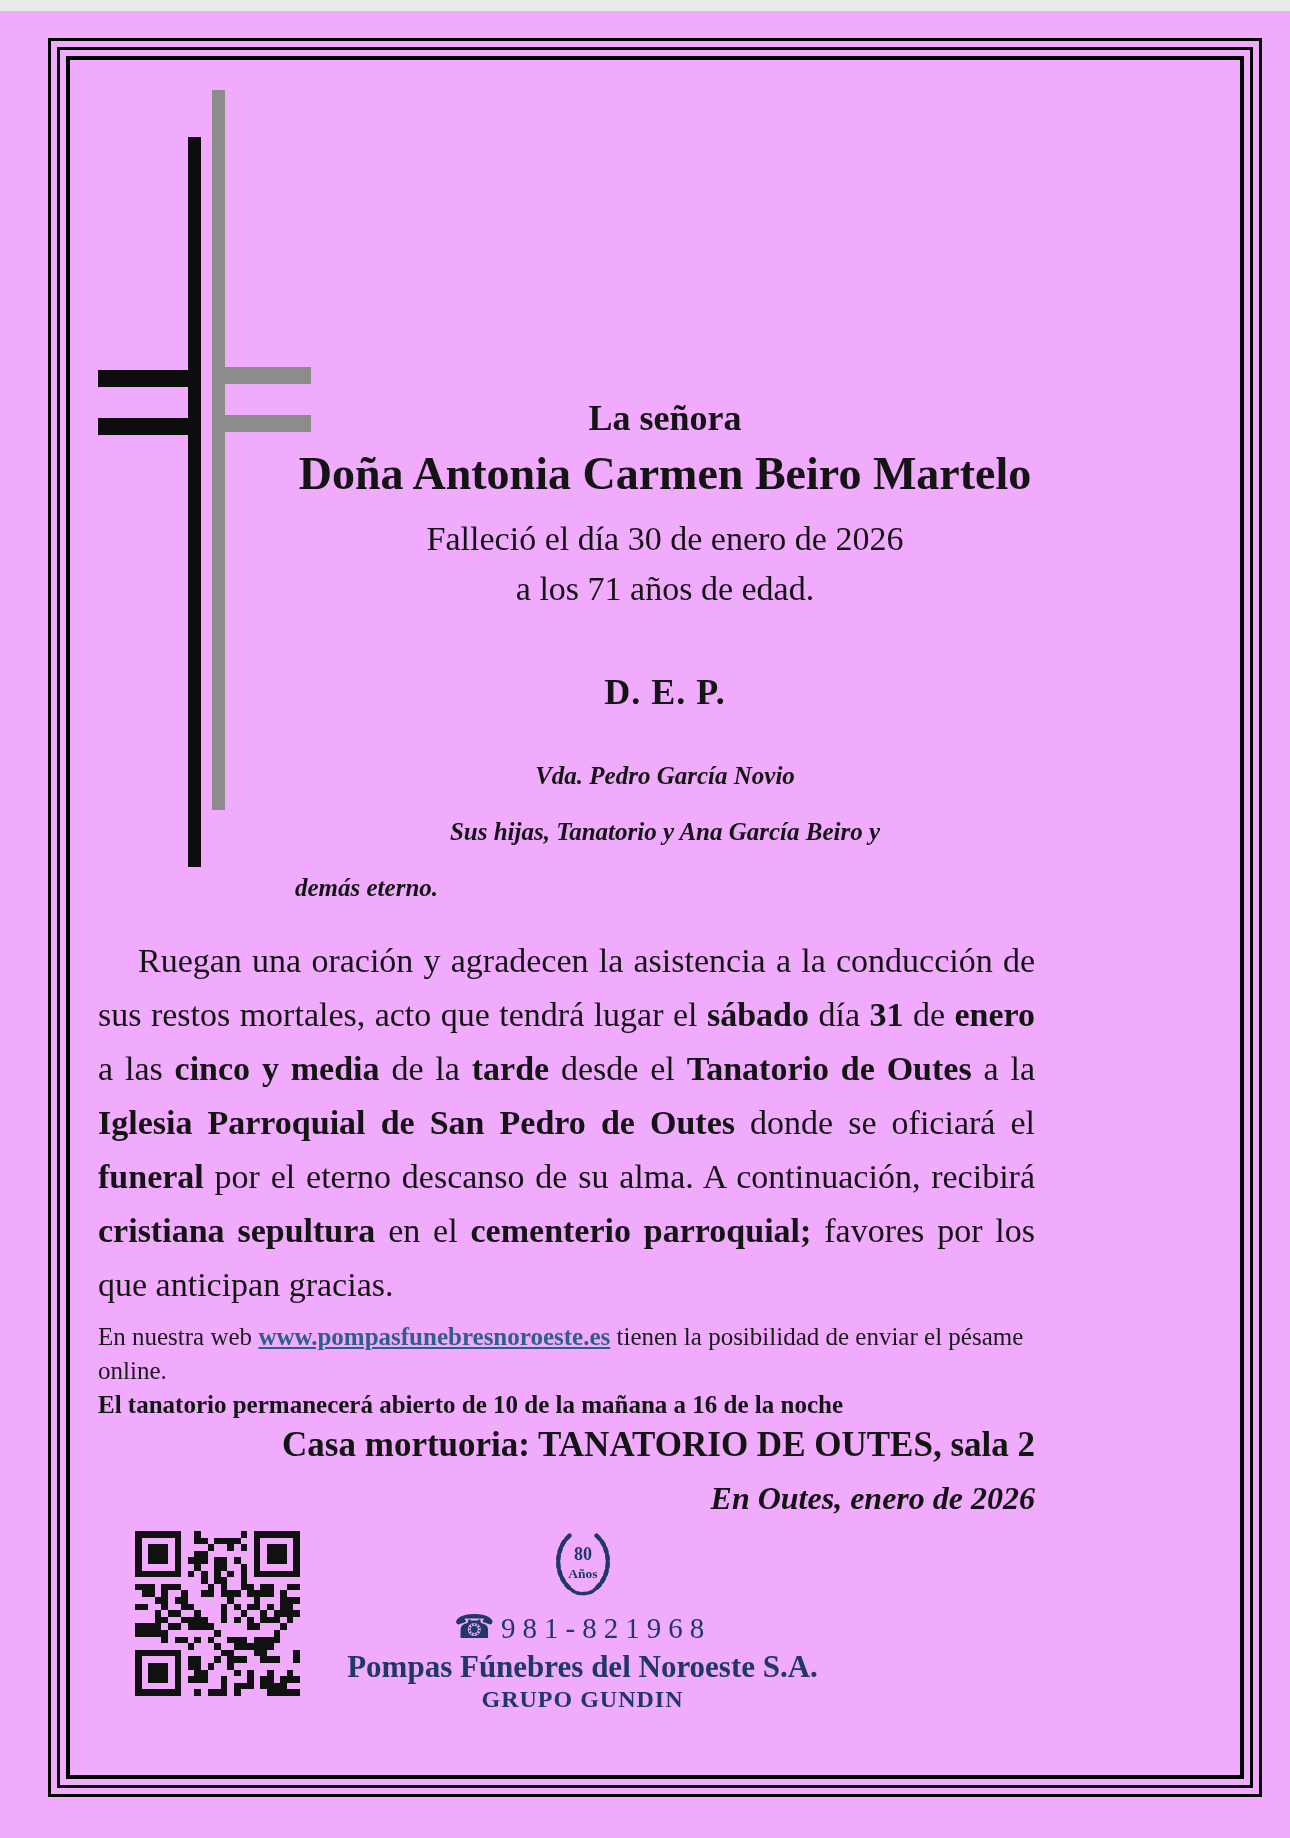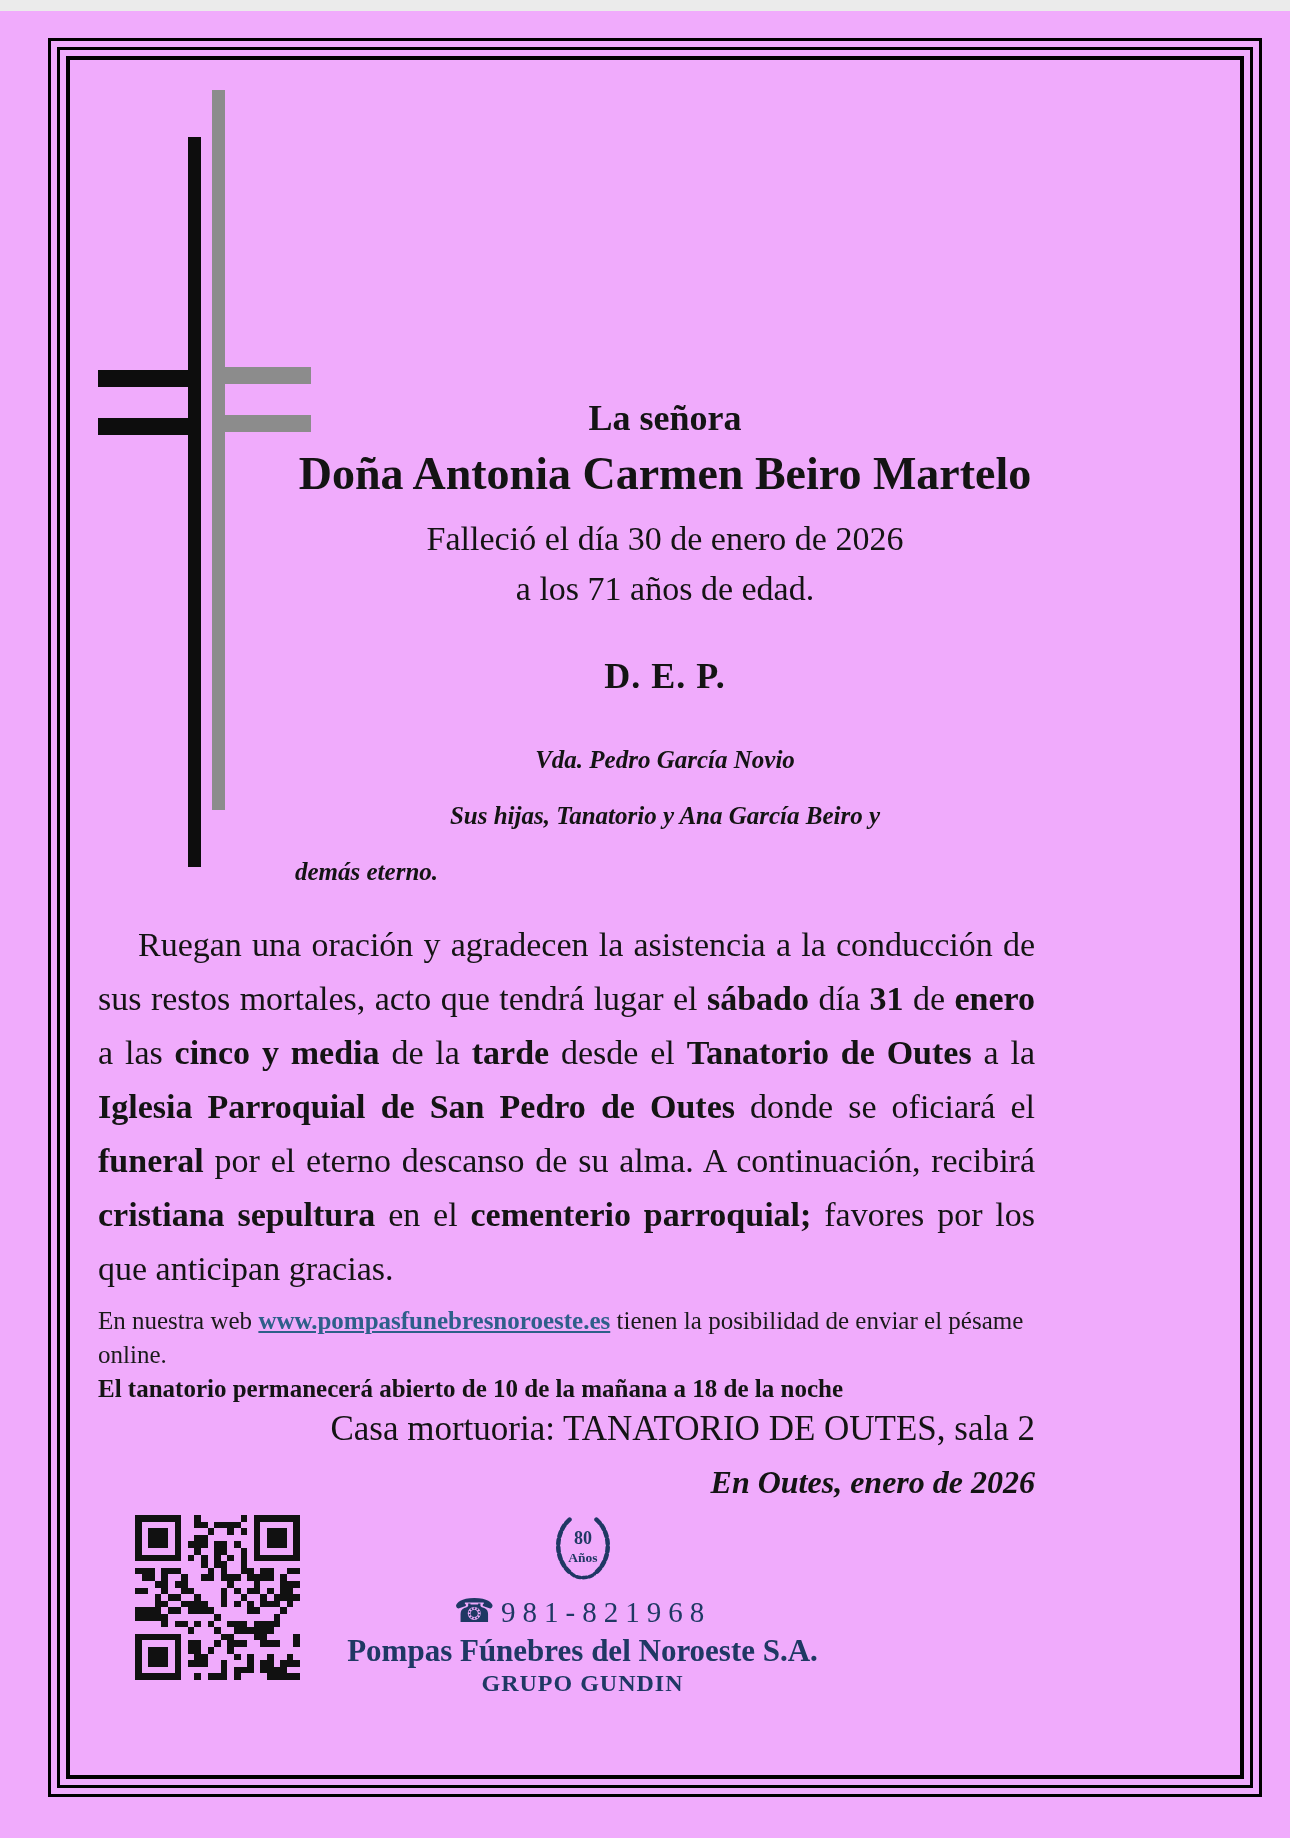--- a/index.html
+++ b/index.html
@@ -25,34 +25,34 @@
   .cross-gray-h2{left:217px;top:415px;width:94px;height:17px;}
 
   .content{position:absolute;left:70px;top:60px;width:1170px;height:1713px;
            padding:0 205px 0 28px;box-sizing:border-box;}
 
   .heading-block{margin:336px 0 0 197px;text-align:center;}
   .salutation{font-size:36px;font-weight:bold;line-height:44px;}
   .deceased-name{font-size:46px;font-weight:bold;line-height:56px;margin-top:6px;}
   .death-line{font-size:34px;line-height:50px;}
   .death-line.first{margin-top:12px;}
-  .rip{font-size:36px;font-weight:bold;line-height:44px;margin-top:40px;letter-spacing:1px;}
+  .rip{font-size:36px;font-weight:bold;line-height:44px;margin-top:56px;letter-spacing:1px;}
 
   .family-block{margin:34px 0 0 197px;font-size:25px;font-weight:bold;font-style:italic;line-height:56px;}
   .family-line.centered{text-align:center;}
   .family-line.left{text-align:left;}
 
   .body-par{margin:18px 0 0 0;width:937px;font-size:34px;line-height:54px;
             text-align:justify;text-indent:40px;}
   .body-par strong{font-weight:bold;}
 
   .web-line{margin-top:8px;font-size:25px;line-height:34px;color:#1a1a1a;}
   .web-line a{color:#2e5f8a;font-weight:bold;text-decoration:underline;cursor:pointer;}
   .hours-line{font-size:25px;line-height:34px;font-weight:bold;}
-  .mortuary-line{width:937px;font-size:35px;line-height:46px;font-weight:normal;text-align:right;}
+  .mortuary-line{width:937px;font-size:35px;line-height:46px;font-weight:bold;text-align:right;}
   .place-date{width:937px;margin-top:9px;font-size:32px;line-height:42px;font-weight:bold;
               font-style:italic;text-align:right;}
 
   .footer-row{position:relative;margin-top:10px;height:225px;}
   .qr{position:absolute;left:37px;top:2px;width:165px;height:165px;}
   .qr svg{display:block;width:165px;height:165px;shape-rendering:crispEdges;}
   .qr rect{fill:#111;}
 
   .footer-center{position:absolute;left:16px;top:0;width:937px;text-align:center;color:#1f3864;}
   .wreath{display:block;margin:0 auto;}
@@ -97,21 +97,21 @@
     <div class="family-block">
       <div class="family-line centered">Vda. Pedro García Novio</div>
       <div class="family-line centered">Sus hijas, Tanatorio y Ana García Beiro y</div>
       <div class="family-line left">demás eterno.</div>
     </div>
 
     <p class="body-par"><span>Ruegan una oración y agradecen la asistencia a la conducción de sus restos mortales, acto que tendrá lugar el </span><strong>sábado</strong><span> día </span><strong>31</strong><span> de </span><strong>enero</strong><span> a las </span><strong>cinco y media</strong><span> de la </span><strong>tarde</strong><span> desde el </span><strong>Tanatorio de Outes</strong><span> a la </span><strong>Iglesia Parroquial de San Pedro de Outes</strong><span> donde se oficiará el </span><strong>funeral</strong><span> por el eterno descanso de su alma. A continuación, recibirá </span><strong>cristiana sepultura</strong><span> en el </span><strong>cementerio parroquial;</strong><span> favores por los que anticipan gracias.</span></p>
 
     <div class="web-line"><span>En nuestra web </span><a>www.pompasfunebresnoroeste.es</a><span> tienen la posibilidad de enviar el pésame online.</span></div>
 
-    <div class="hours-line">El tanatorio permanecerá abierto de 10 de la mañana a 18 de la noche</div>
+    <div class="hours-line">El tanatorio permanecerá abierto de 10 de la mañana a 16 de la noche</div>
 
     <div class="mortuary-line">Casa mortuoria: TANATORIO DE OUTES, sala 2</div>
 
     <div class="place-date">En Outes, enero de 2026</div>
 
     <div class="footer-row">
       <div class="qr">
         <svg id="qr-code" viewBox="0 0 25 25" xmlns="http://www.w3.org/2000/svg">
             <rect x="0" y="0" width="1" height="1"></rect>
             <rect x="1" y="0" width="1" height="1"></rect>

